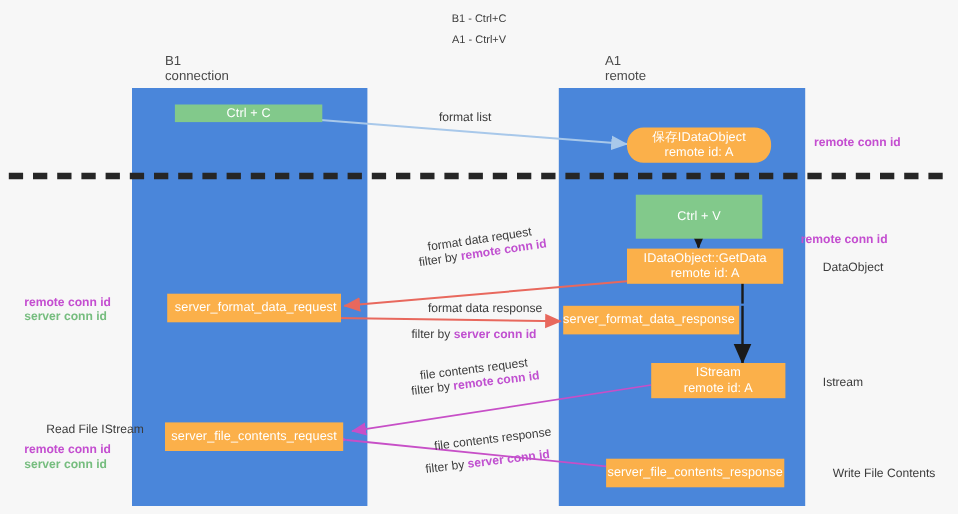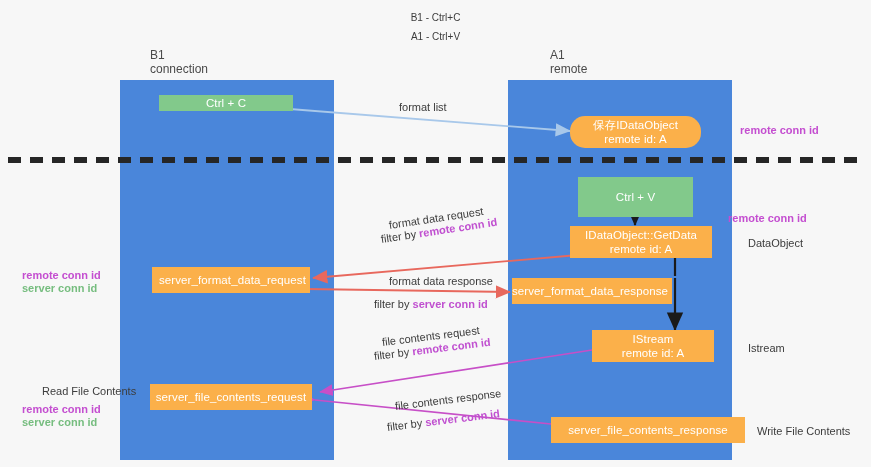--- a/index.html
+++ b/index.html
@@ -158,21 +158,21 @@
 
 <div class="abs node orange" style="left:592px; top:330px; width:122px; height:32px;">
   <div>IStream</div>
   <div class="l2">remote id: A</div>
 </div>
 
 <div class="abs node orange" style="left:150px; top:384px; width:162px; height:26px;">
   <div>server_file_contents_request</div>
 </div>
 
-<div class="abs node orange" style="left:551px; top:417px; width:194px; height:26px;">
+<div class="abs node orange" style="left:551px; top:417px; width:162px; height:26px;">
   <div>server_file_contents_response</div>
 </div>
 
 <div class="abs elabel" style="left:399px; top:101px;text-align:center;">format list</div>
 
 <div class="abs elabel rot-a" style="left:389px; top:219px;">format data request</div>
 <div class="abs elabel rot-a" style="left:381px; top:233px;">
   <span>filter by </span><span class="k-remote">remote conn id</span>
 </div>
 
@@ -193,15 +193,15 @@
 
 <div class="abs side remote" style="left:740px; top:123px;">remote conn id</div>
 <div class="abs side remote" style="left:728px; top:211px;">remote conn id</div>
 <div class="abs side plain" style="left:728px; top:236px;">DataObject</div>
 <div class="abs side plain" style="left:728px; top:341px;">Istream</div>
 <div class="abs side plain" style="left:737px; top:424px;">Write File Contents</div>
 
 <div class="abs side remote" style="left:22px; top:268px;">remote conn id</div>
 <div class="abs side server" style="left:22px; top:281px;">server conn id</div>
 
-<div class="abs side plain" style="left:22px; top:384px;">Read File Contents</div>
+<div class="abs side plain" style="left:22px; top:384px;">Read File IStream</div>
 <div class="abs side remote" style="left:22px; top:402px;">remote conn id</div>
 <div class="abs side server" style="left:22px; top:415px;">server conn id</div>
 
 </body></html>

